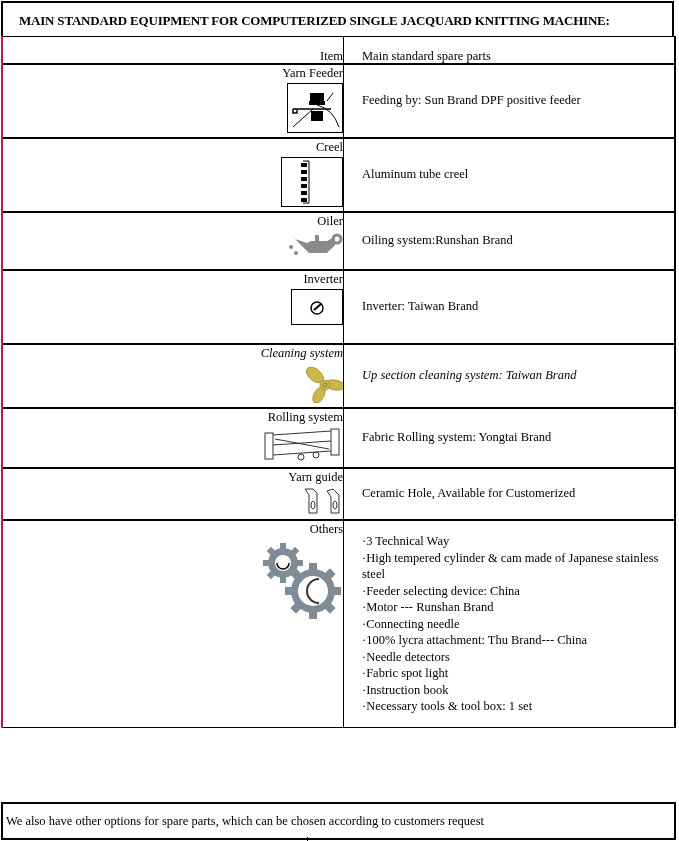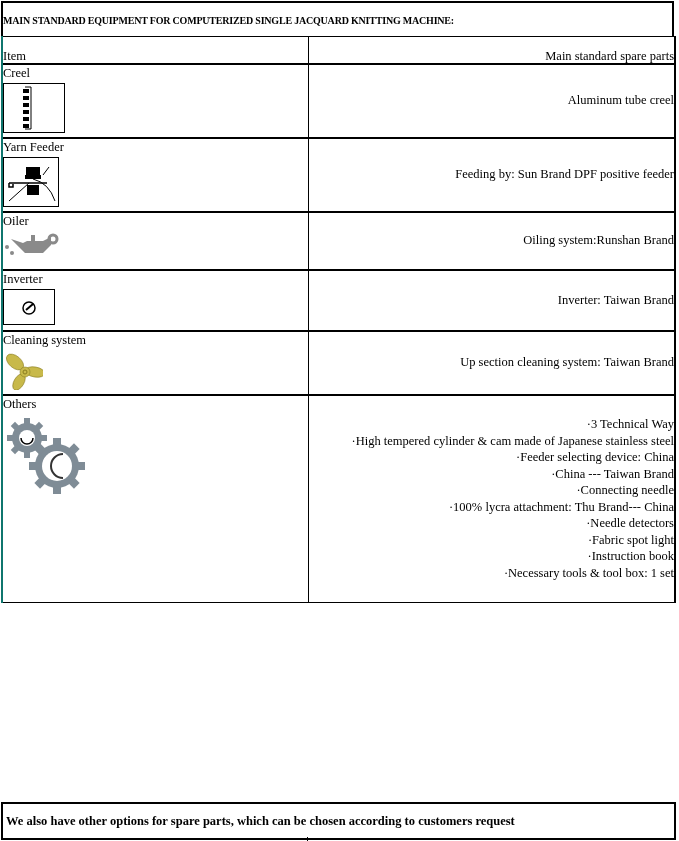--- a/index.html
+++ b/index.html
@@ -1,132 +1,166 @@
 <!DOCTYPE html>
 <html><head>
 <meta charset="utf-8">
 <style>
   html, body { margin: 0; padding: 0; background: #ffffff; }
   body { width: 679px; height: 841px; position: relative; overflow: hidden; font-family: "Liberation Serif", serif; color: #000; }
-  .title { position: absolute; left: 1px; top: 1px; width: 673px; height: 35px; border: 2px solid #000; border-bottom: none; box-sizing: border-box; font-weight: bold; font-size: 10px; line-height: 35px; padding-left: 0; letter-spacing: -0.2px; white-space: nowrap; }
+  .title { position: absolute; left: 1px; top: 1px; width: 673px; height: 35px; border: 2px solid #000; border-bottom: none; box-sizing: border-box; font-weight: bold; font-size: 13px; line-height: 35px; padding-left: 16px; letter-spacing: -0.2px; white-space: nowrap; }
   table { position: absolute; left: 1px; top: 36px; width: 675px; border-collapse: collapse; table-layout: fixed; }
   td { border: 1px solid #000; padding: 0; vertical-align: middle; font-size: 12.5px; }
-  td.c1 { width: 305px; text-align: left; vertical-align: top; border-left: 2px solid #0f766e; }
-  td.c2 { text-align: right; padding-left: 18px; border-right: 2px solid #000; }
+  td.c1 { width: 305px; text-align: right; vertical-align: top; border-left: 2px solid #be185d; padding-left: 35px; }
+  td.c2 { text-align: left; padding-left: 18px; border-right: 2px solid #000; }
   tr.row td { border-top: 2px solid #000; }
   .label { display: block; margin-top: 1px; line-height: 15px; }
   .ico { display: inline-block; margin-top: 2px; }
   .lines div { line-height: 16.5px; }
-  .footer { position: absolute; left: 1px; top: 802px; width: 675px; height: 38px; border: 2px solid #000; box-sizing: border-box; font-weight: bold; font-size: 12.5px; line-height: 34px; padding-left: 3px; }
+  .footer { position: absolute; left: 1px; top: 802px; width: 675px; height: 38px; border: 2px solid #000; box-sizing: border-box; font-weight: normal; font-size: 12.5px; line-height: 34px; padding-left: 3px; }
   .footer-bottom { position: absolute; left: 307px; top: 837px; width: 1px; height: 4px; background: #000; }
 </style>
 </head>
 <body>
 
 <div class="title">MAIN STANDARD EQUIPMENT FOR COMPUTERIZED SINGLE JACQUARD  KNITTING MACHINE:</div>
 
 <table>
   <tbody>
       <tr style="height:27px;">
     <td class="c1" style="vertical-align:bottom;">
           <span style="display:block;line-height:14px;">Item</span>
         </td>
     <td class="c2" style="vertical-align:bottom;">
           <span style="display:block;line-height:14px;">Main standard spare parts</span>
         </td>
   </tr>
 
+  <tr class="row" style="height:72px;">
+    <td class="c1">
+      <span class="label">Yarn Feeder</span>
+      <span class="ico">
+        <svg width="56" height="50" viewBox="0 0 56 50">
+              <rect x="0.5" y="0.5" width="55" height="49" fill="#fff" stroke="#000"></rect>
+          <rect x="23" y="10" width="14" height="8" fill="#000"></rect>
+              <rect x="22" y="18" width="16" height="4" fill="#000"></rect>
+          <path d="M6 26 H44 M6 26 v4 h4 v-3" stroke="#000" fill="none" stroke-width="1.5"></path>
+          <rect x="24" y="28" width="12" height="10" fill="#000"></rect>
+          <path d="M6 44 L26 26 M30 22 Q46 26 52 44" stroke="#000" fill="none"></path>
+          <path d="M40 18 L46 10" stroke="#000"></path>
+            </svg>
+      </span>
+    </td>
+    <td class="c2"><span>Feeding by: Sun Brand DPF positive feeder</span></td>
+  </tr>
+
   <tr class="row" style="height:73px;">
     <td class="c1">
       <span class="label">Creel</span>
       <span class="ico">
         <svg width="62" height="50" viewBox="0 0 62 50">
               <rect x="0.5" y="0.5" width="61" height="49" fill="#fff" stroke="#000"></rect>
           <path d="M22 4 h6 v42 h-6" stroke="#000" fill="none"></path>
           <rect x="20" y="6" width="6" height="4" fill="#000"></rect>
               <rect x="20" y="13" width="6" height="4" fill="#000"></rect>
           <rect x="20" y="20" width="6" height="4" fill="#000"></rect>
               <rect x="20" y="27" width="6" height="4" fill="#000"></rect>
           <rect x="20" y="34" width="6" height="4" fill="#000"></rect>
               <rect x="20" y="41" width="6" height="4" fill="#000"></rect>
             </svg>
       </span>
     </td>
     <td class="c2"><span>Aluminum tube creel</span></td>
   </tr>
 
-  <tr class="row" style="height:72px;">
-    <td class="c1">
-      <span class="label">Yarn Feeder</span>
-      <span class="ico">
-        <svg width="56" height="50" viewBox="0 0 56 50">
-              <rect x="0.5" y="0.5" width="55" height="49" fill="#fff" stroke="#000"></rect>
-          <rect x="23" y="10" width="14" height="8" fill="#000"></rect>
-              <rect x="22" y="18" width="16" height="4" fill="#000"></rect>
-          <path d="M6 26 H44 M6 26 v4 h4 v-3" stroke="#000" fill="none" stroke-width="1.5"></path>
-          <rect x="24" y="28" width="12" height="10" fill="#000"></rect>
-          <path d="M6 44 L26 26 M30 22 Q46 26 52 44" stroke="#000" fill="none"></path>
-          <path d="M40 18 L46 10" stroke="#000"></path>
-            </svg>
-      </span>
-    </td>
-    <td class="c2"><span>Feeding by: Sun Brand DPF positive feeder</span></td>
-  </tr>
-
   <tr class="row" style="height:58px;margin-left:13px;">
     <td class="c1">
       <span class="label">Oiler</span>
       <span class="ico">
         <svg width="56" height="28" viewBox="0 0 56 28">
               <path d="M8 8 L20 12 L24 10 H40 L48 6 V14 L40 22 H22 Z" fill="#8a8a8a"></path>
           <circle cx="50" cy="8" r="4" fill="none" stroke="#8a8a8a" stroke-width="3"></circle>
               <rect x="28" y="4" width="4" height="6" fill="#8a8a8a"></rect>
           <circle cx="4" cy="16" r="2" fill="#8a8a8a"></circle>
               <circle cx="9" cy="22" r="2" fill="#8a8a8a"></circle>
             </svg>
       </span>
     </td>
     <td class="c2"><span>Oiling system:Runshan Brand</span></td>
   </tr>
 
-  <tr class="row" style="height:61px;font-family:Liberation Serif, serif;">
+  <tr class="row" style="height:74px;font-family:Liberation Serif, serif;">
     <td class="c1">
       <span class="label">Inverter</span>
       <span class="ico">
         <svg width="52" height="36" viewBox="0 0 52 36">
               <rect x="0.5" y="0.5" width="51" height="35" fill="#fff" stroke="#000"></rect>
           <circle cx="26" cy="19" r="6" fill="none" stroke="#000" stroke-width="1.5"></circle>
               <path d="M23 21 L30 15" stroke="#000" stroke-width="2"></path>
             </svg>
       </span>
     </td>
     <td class="c2"><span>Inverter: Taiwan Brand</span></td>
   </tr>
 
-  <tr class="row" style="height:61px;">
+  <tr class="row" style="height:61px;font-style:italic;">
     <td class="c1">
       <span class="label">Cleaning system</span>
       <span class="ico">
         <svg width="40" height="40" viewBox="0 0 40 40">
               <g fill="#c8b94a" stroke="#8a7d20" stroke-width="0.6">
           <ellipse cx="12" cy="12" rx="10" ry="6" transform="rotate(40 12 12)"></ellipse>
           <ellipse cx="32" cy="22" rx="10" ry="5" transform="rotate(10 32 22)"></ellipse>
           <ellipse cx="16" cy="32" rx="9" ry="5" transform="rotate(-60 16 32)"></ellipse>
           <circle cx="22" cy="22" r="5"></circle>
               </g>
               <circle cx="22" cy="22" r="2" fill="none" stroke="#8a7d20"></circle>
             </svg>
       </span>
     </td>
     <td class="c2"><span>Up section cleaning system: Taiwan Brand</span></td>
   </tr>
 
 
-
-
+  <tr class="row" style="height:59px;">
+    <td class="c1">
+      <span class="label">Rolling system</span>
+      <span class="ico">
+        <svg width="82" height="36" viewBox="0 0 82 36">
+              <g fill="none" stroke="#333">
+          <rect x="4" y="6" width="8" height="26"></rect>
+                <rect x="70" y="2" width="8" height="26"></rect>
+          <path d="M12 8 L70 4 M12 18 L70 14 M12 28 L70 24"></path>
+                <path d="M14 12 L68 22"></path>
+          <circle cx="40" cy="30" r="3"></circle>
+                <circle cx="55" cy="28" r="3"></circle>
+              </g>
+            </svg>
+      </span>
+    </td>
+    <td class="c2"><span>Fabric Rolling system: Yongtai Brand</span></td>
+  </tr>
+
+
+  <tr class="row" style="height:51px;">
+    <td class="c1">
+      <span class="label">Yarn guide</span>
+      <span class="ico">
+        <svg width="40" height="28" viewBox="0 0 40 28">
+              <g fill="#fff" stroke="#333">
+          <path d="M2 2 H10 L14 6 V26 H6 V8 Z"></path>
+                <ellipse cx="10" cy="18" rx="2" ry="4"></ellipse>
+          <path d="M24 4 L30 2 L36 8 V26 H28 V10 Z"></path>
+                <ellipse cx="32" cy="18" rx="2" ry="4"></ellipse>
+              </g>
+            </svg>
+      </span>
+    </td>
+    <td class="c2"><span>Ceramic Hole, Available for Customerized</span></td>
+  </tr>
 
   <tr class="row" style="height:208px;">
     <td class="c1">
       <span class="label">Others</span>
       <span class="ico">
         <svg width="84" height="80" viewBox="0 0 84 80">
           <g fill="#7f8c96">
             <circle cx="24" cy="24" r="15"></circle>
             <g id="t1">
                   <rect x="21" y="4" width="6" height="8"></rect>
@@ -152,21 +186,21 @@
               <circle cx="54" cy="52" r="15" fill="#fff"></circle>
           <path d="M18 24 A6 6 0 0 0 30 24" fill="none" stroke="#000" stroke-width="1.5"></path>
           <path d="M60 40 A12 12 0 1 0 60 64" fill="none" stroke="#333" stroke-width="2"></path>
             </svg>
       </span>
     </td>
     <td class="c2 lines">
       <div>·3 Technical Way</div>
       <div>·High tempered cylinder &amp; cam made of Japanese stainless steel</div>
       <div>·Feeder selecting device: China</div>
-      <div>·China --- Taiwan Brand</div>
+      <div>·Motor --- Runshan Brand</div>
       <div>·Connecting needle</div>
       <div>·100% lycra attachment: Thu Brand--- China</div>
       <div>·Needle detectors</div>
       <div>·Fabric spot light</div>
       <div>·Instruction book</div>
       <div>·Necessary tools &amp; tool box: 1 set</div>
     </td>
   </tr>
 </tbody>
   </table>

